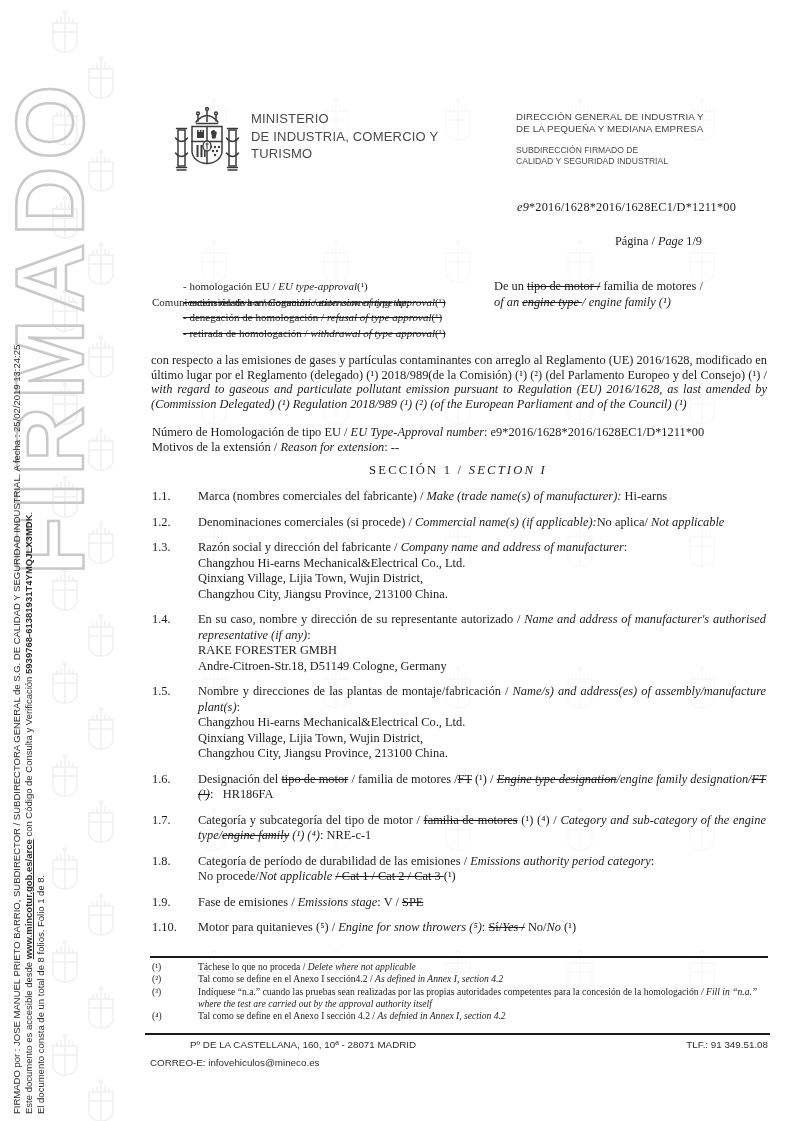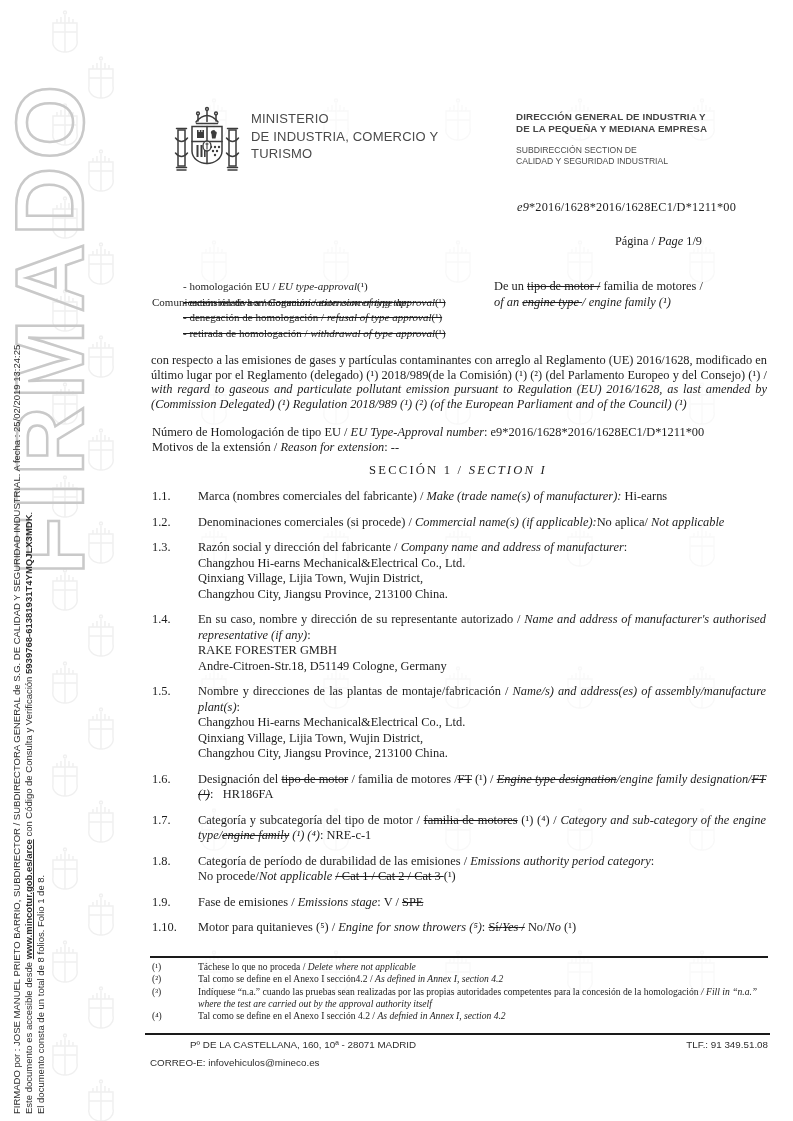--- a/index.html
+++ b/index.html
@@ -37,21 +37,21 @@
   
   .logo { position:absolute; left:174px; top:105px; }
   .ministry {
     position:absolute; left:251px; top:110px;
     font-family:"Liberation Sans", sans-serif; font-size:13px; line-height:17.5px;
     color:#4a4a4a; letter-spacing:.2px;
   }
   .dg-block {
     position:absolute; left:516px; top:111px;
     font-family:"Liberation Sans", sans-serif; font-size:9.8px; line-height:12px;
-    color:#454545; letter-spacing:.1px;font-weight:bold;
+    color:#454545; letter-spacing:.1px;
   }
   .sd-block {
     position:absolute; left:516px; top:145px;
     font-family:"Liberation Sans", sans-serif; font-size:8.6px; line-height:10.5px;
     color:#4c4c4c;
   }
   .approval-no { position:absolute; left:517px; top:200px; font-size:12.3px; letter-spacing:.2px;font-family:Liberation Serif, serif; }
   .page-no { position:absolute; left:516px; top:234px; width:186px; text-align:right; font-size:12.3px; }
 
   
@@ -626,21 +626,21 @@
     <div>MINISTERIO</div>
     <div>DE INDUSTRIA, COMERCIO Y</div>
     <div>TURISMO</div>
   </div>
 
   <div class="dg-block">
     <div>DIRECCIÓN GENERAL DE INDUSTRIA Y</div>
     <div>DE LA PEQUEÑA Y MEDIANA EMPRESA</div>
   </div>
   <div class="sd-block">
-    <div>SUBDIRECCIÓN SECTION DE</div>
+    <div>SUBDIRECCIÓN FIRMADO DE</div>
     <div>CALIDAD Y SEGURIDAD INDUSTRIAL</div>
   </div>
 
   <div class="approval-no"><span class="it">e9</span><span>*2016/1628*2016/1628EC1/D*1211*00</span></div>
   <div class="page-no"><span>Página / </span><span class="it">Page</span><span> 1/9</span></div>
 
   <div class="intro"><span>Comunicación relativa a / </span><span class="it">Communication concerning the</span><span>:</span></div>
 
   <div class="bullets-left">
     <div><span>- homologación EU / </span><span class="it">EU type-approval</span><span>(¹)</span></div>

